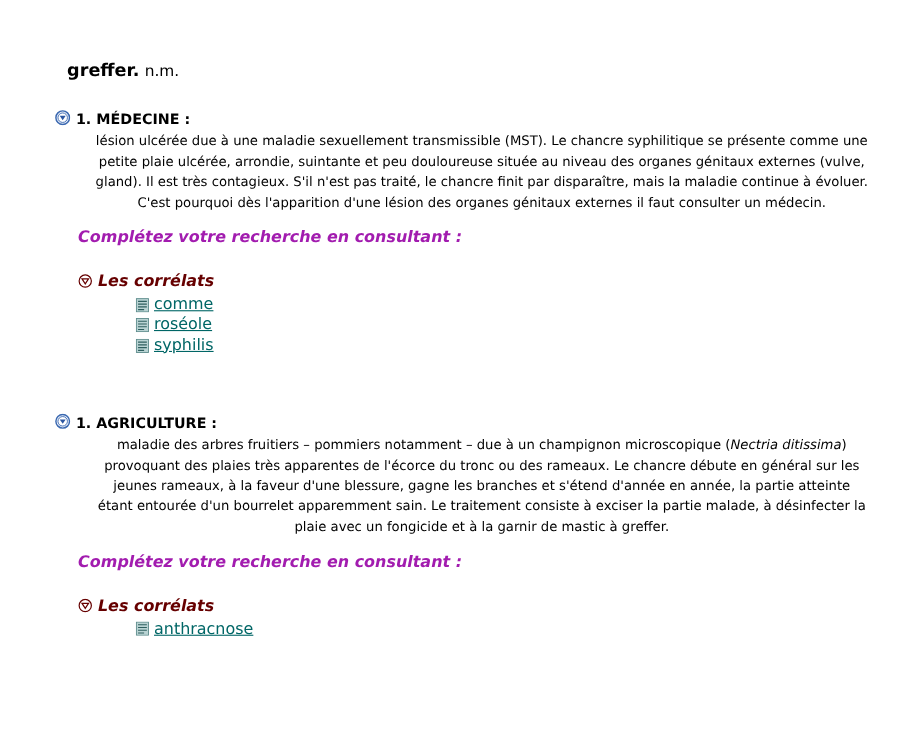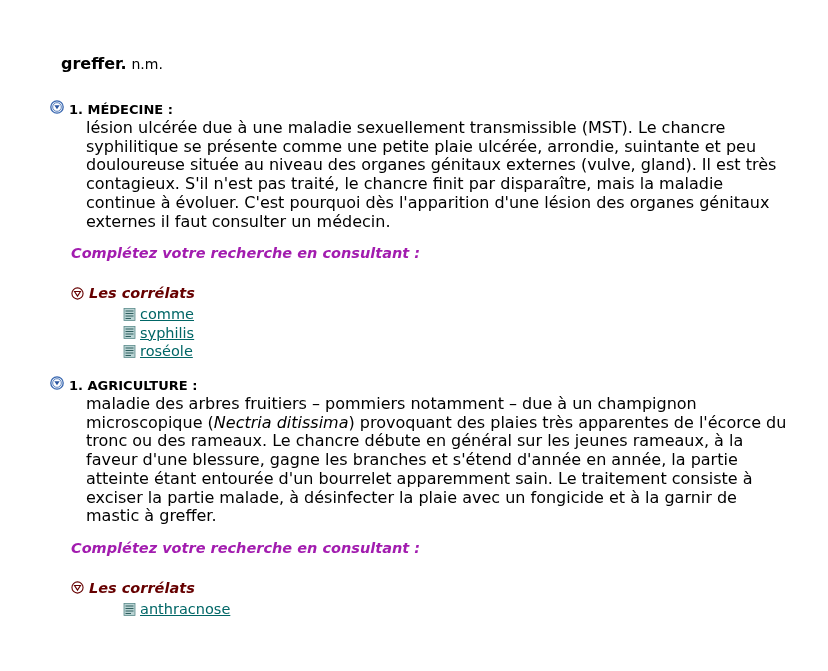--- a/index.html
+++ b/index.html
@@ -42,23 +42,24 @@
       align-items: flex-start;
     }
     .sec-icon {
       display: inline-block;
       width: 14px;
       height: 14px;
       margin-right: 5px;
     }
     .section-body {
       margin-left: 36px;
-      font-size: 16px;
+      font-size: 12px;
       line-height: 18.7px;
       margin-top: -1px;
+      text-align: center;
     }
     .see-also {
       margin-left: 21px;
       margin-top: 12px;
       color: #a21caf;
       font-weight: bold;
       font-style: italic;
       font-size: 14.5px;
       line-height: 20px;
     }
@@ -139,31 +140,31 @@
       <a href="#">comme</a>
     </div>
     <div class="link-row">
       <svg class="doc-icon" viewBox="0 0 13 13">
         <rect x="1" y="0.5" width="11" height="12" fill="#b9d3d3" stroke="#5a8a8a" stroke-width="0.8"></rect>
         <line x1="2.5" y1="3" x2="10.5" y2="3" stroke="#2f5f5f" stroke-width="1"></line>
         <line x1="2.5" y1="5.5" x2="10.5" y2="5.5" stroke="#2f5f5f" stroke-width="1"></line>
         <line x1="2.5" y1="8" x2="10.5" y2="8" stroke="#2f5f5f" stroke-width="1"></line>
         <line x1="2.5" y1="10.5" x2="8" y2="10.5" stroke="#2f5f5f" stroke-width="1"></line>
       </svg>
-      <a href="#">syphilis</a>
+      <a href="#">roséole</a>
     </div>
     <div class="link-row">
       <svg class="doc-icon" viewBox="0 0 13 13">
         <rect x="1" y="0.5" width="11" height="12" fill="#b9d3d3" stroke="#5a8a8a" stroke-width="0.8"></rect>
         <line x1="2.5" y1="3" x2="10.5" y2="3" stroke="#2f5f5f" stroke-width="1"></line>
         <line x1="2.5" y1="5.5" x2="10.5" y2="5.5" stroke="#2f5f5f" stroke-width="1"></line>
         <line x1="2.5" y1="8" x2="10.5" y2="8" stroke="#2f5f5f" stroke-width="1"></line>
         <line x1="2.5" y1="10.5" x2="8" y2="10.5" stroke="#2f5f5f" stroke-width="1"></line>
       </svg>
-      <a href="#">roséole</a>
+      <a href="#">syphilis</a>
     </div>
   </div>
 </div>
 
 <div class="section" style="top:376px;">
   <div class="section-title">
     <svg class="sec-icon" viewBox="0 0 14 14">
       <circle cx="7" cy="7" r="6.2" fill="#e8eef8" stroke="#3a68b0" stroke-width="1.3"></circle>
       <circle cx="7" cy="7" r="4.3" fill="#ffffff" stroke="#3a68b0" stroke-width="0.8"></circle>
       <path d="M4.3 5.3 L9.7 5.3 L7 9.3 Z" fill="#2a55a0"></path>

